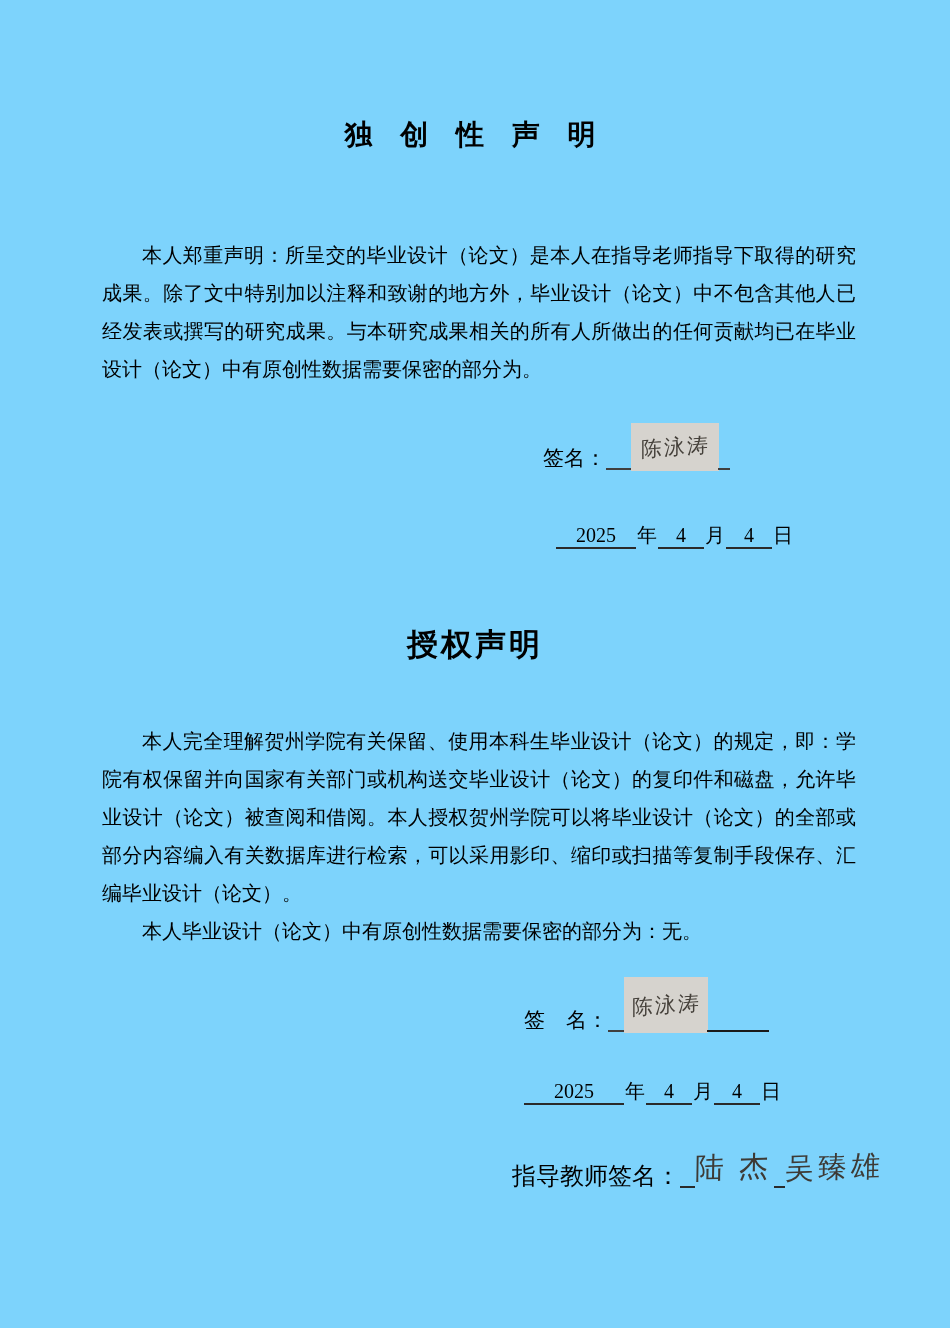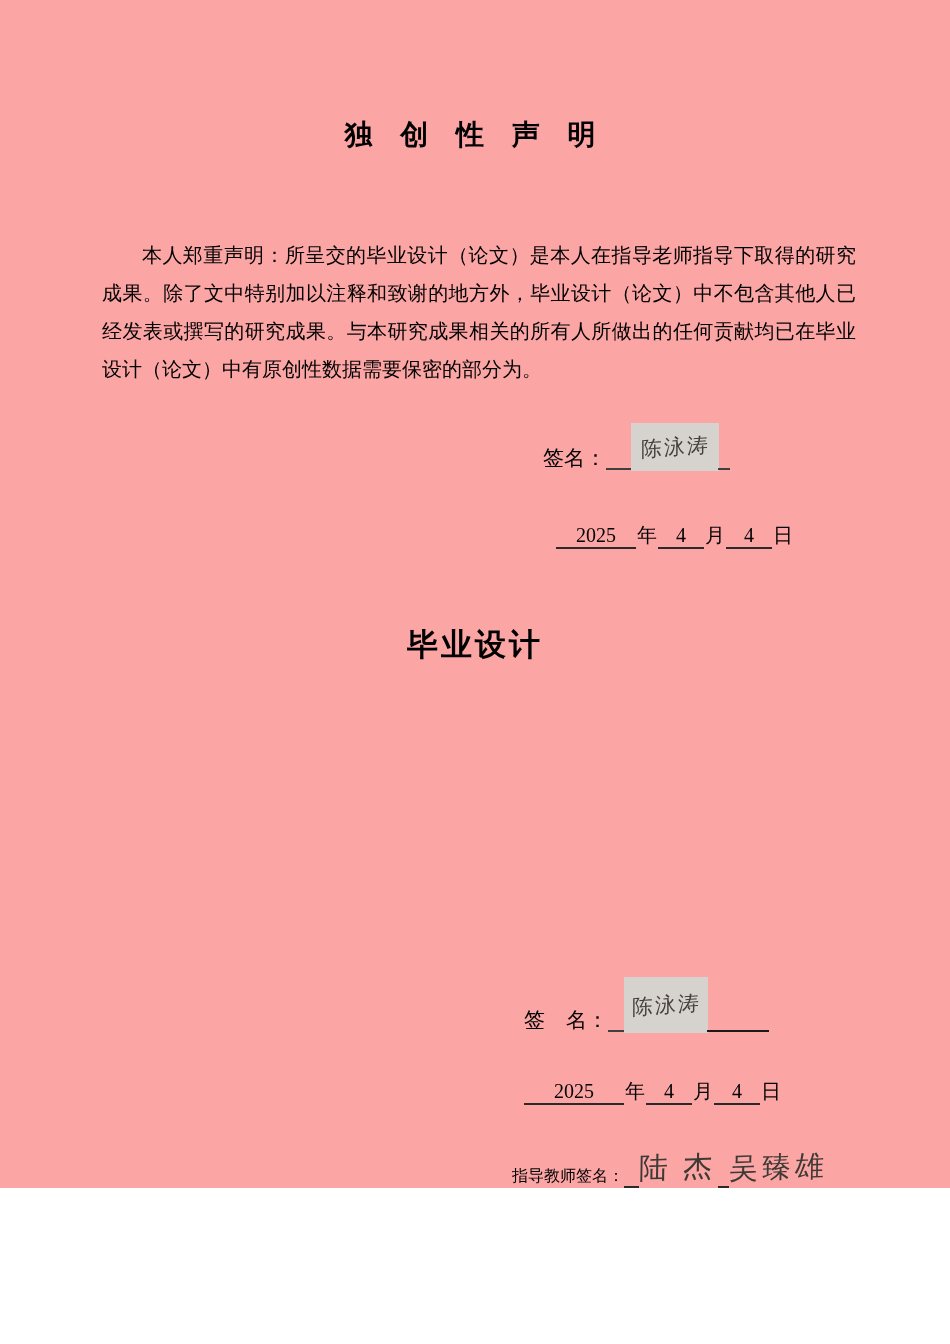--- a/index.html
+++ b/index.html
@@ -1,19 +1,19 @@
 <!DOCTYPE html>
 <html><head>
 <meta charset="utf-8">
 <style>
   html,body{margin:0;padding:0;background:#ffffff;}
   .page{
     position:relative;
-    width:950px;height:1188px;
-    background:#fca5a5;
+    width:950px;height:1328px;
+    background:#7dd3fc;
     font-family:"Liberation Serif","DejaVu Serif",serif;
     color:#000;
     overflow:hidden;
   }
   .doc-title{
     position:absolute;left:0;right:0;margin:0;
     text-align:center;font-weight:bold;
     font-family:"Liberation Sans","DejaVu Sans",sans-serif;
     color:#000;
   }
@@ -61,21 +61,21 @@
     text-align:center;line-height:24px;
   }
   .date-row .unit{margin:0 1px;}
   #date1{left:556px;top:522px;}
   #date1 .du-year{width:80px;}
   #date1 .du-md{width:46px;}
   #date2{left:524px;top:1078px;}
   #date2 .du-year{width:100px;}
   #date2 .du-md{width:46px;}
   #advisor{left:512px;top:1152px;}
-  #advisor .sig-label{font-size:16px;}
+  #advisor .sig-label{font-size:24px;}
   #advisor .adv-name{
     font-size:29px;line-height:30px;margin-bottom:6px;
     color:#3d3a35;transform:rotate(-2deg) skewX(-3deg);letter-spacing:4px;
     font-weight:400;
   }
   #advisor .u1{width:15px;border-bottom-color:#2a2a2a;}
   #advisor .u2{width:11px;border-bottom-color:#2a2a2a;margin-left:2px;}
 </style>
 </head>
 <body>
@@ -94,22 +94,26 @@
     <span class="scan">
       <span class="handwriting">陈泳涛</span>
     </span>
     <span class="uline post"></span>
   </div>
 
   <div id="date1" class="date-row">
     <span class="du du-year">2025</span><span class="unit">年</span><span class="du du-md">4</span><span class="unit">月</span><span class="du du-md">4</span><span class="unit">日</span>
   </div>
 
-  <h1 id="title2" class="doc-title">毕业设计</h1>
+  <h1 id="title2" class="doc-title">授权声明</h1>
 
+  <div id="para2" class="body-text">
+    <p>本人完全理解贺州学院有关保留、使用本科生毕业设计（论文）的规定，即：学院有权保留并向国家有关部门或机构送交毕业设计（论文）的复印件和磁盘，允许毕业设计（论文）被查阅和借阅。本人授权贺州学院可以将毕业设计（论文）的全部或部分内容编入有关数据库进行检索，可以采用影印、缩印或扫描等复制手段保存、汇编毕业设计（论文）。</p>
+    <p>本人毕业设计（论文）中有原创性数据需要保密的部分为：无。</p>
+  </div>
 
   <div id="sig2" class="sig-row">
     <span class="sig-label">签　名：</span>
     <span class="uline pre"></span>
     <span class="scan">
       <span class="handwriting">陈泳涛</span>
     </span>
     <span class="uline post"></span>
   </div>
 

